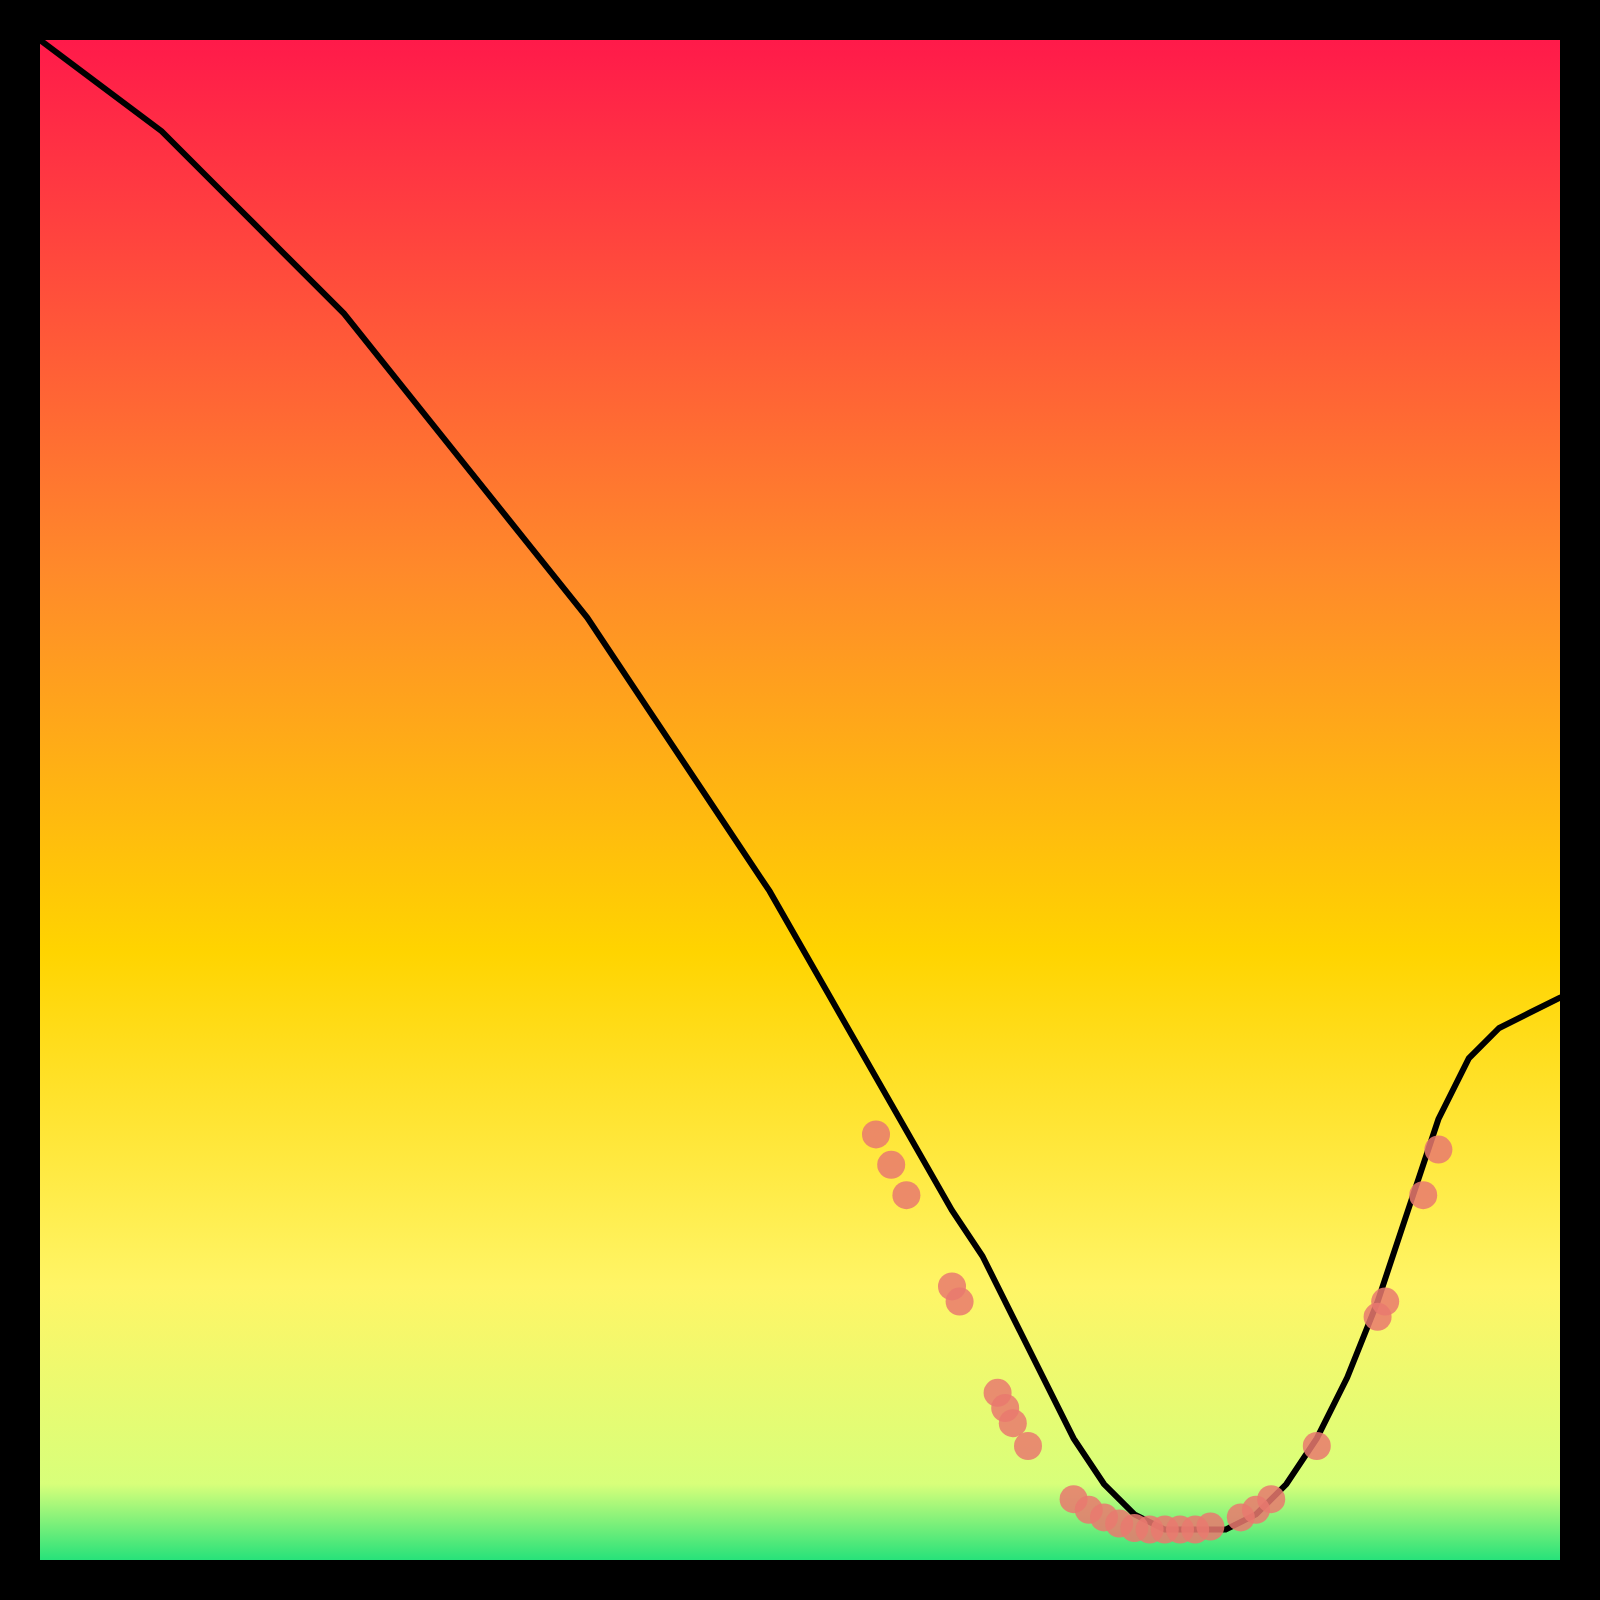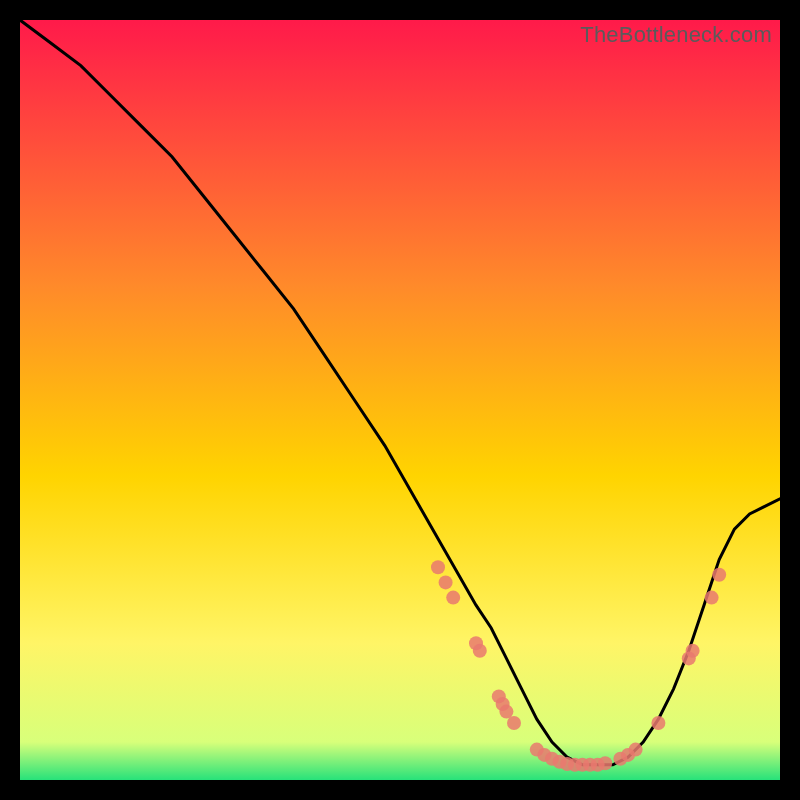--- a/index.html
+++ b/index.html
@@ -83,14 +83,13 @@
           <circle cx="608.0" cy="734.9" r="7" fill="#e9796f" fill-opacity="0.85"></circle>
           <circle cx="615.6" cy="729.6" r="7" fill="#e9796f" fill-opacity="0.85"></circle>
           <circle cx="638.4" cy="703.0" r="7" fill="#e9796f" fill-opacity="0.85"></circle>
           <circle cx="668.8" cy="638.4" r="7" fill="#e9796f" fill-opacity="0.85"></circle>
           <circle cx="672.6" cy="630.8" r="7" fill="#e9796f" fill-opacity="0.85"></circle>
           <circle cx="691.6" cy="577.6" r="7" fill="#e9796f" fill-opacity="0.85"></circle>
           <circle cx="699.2" cy="554.8" r="7" fill="#e9796f" fill-opacity="0.85"></circle>
         </g>
     </svg>
   </div>
-  <div class="watermark">TheBottleneck.com</div>
 </div>
 
 </body></html>

